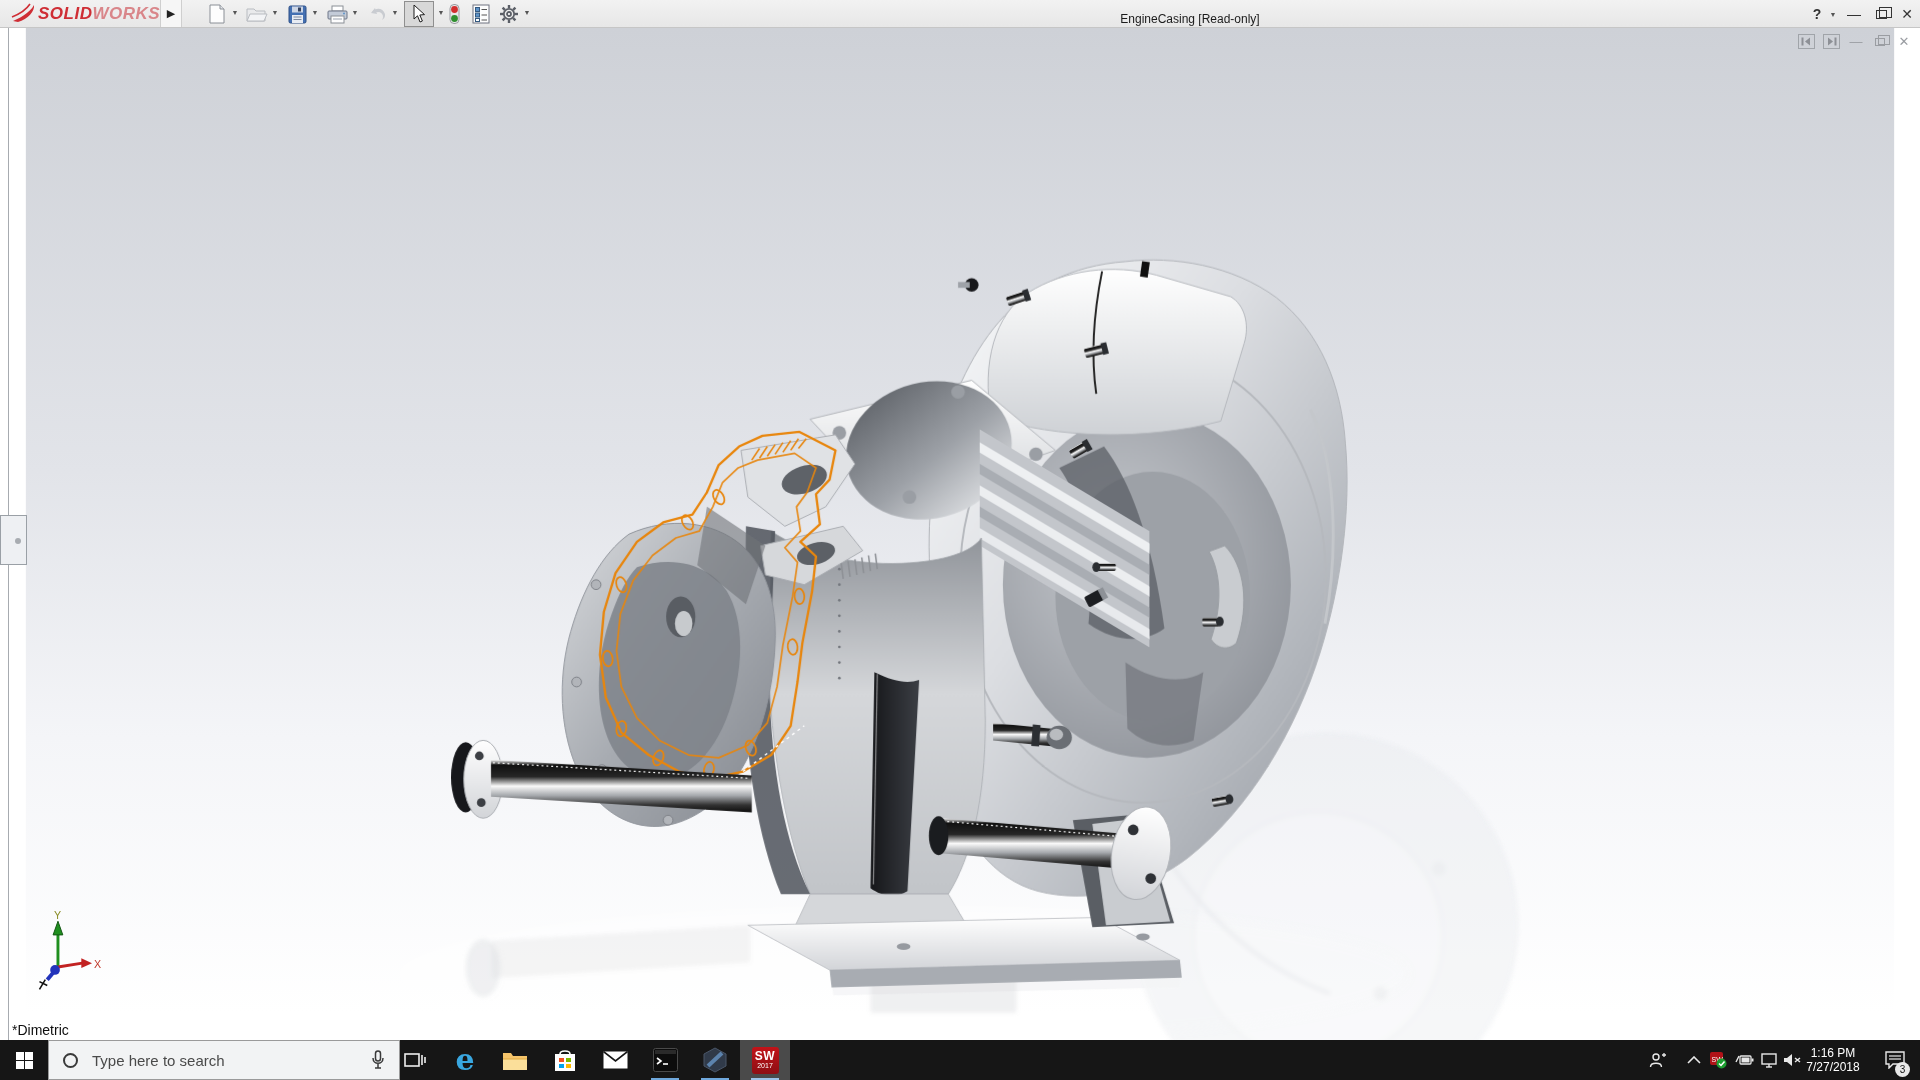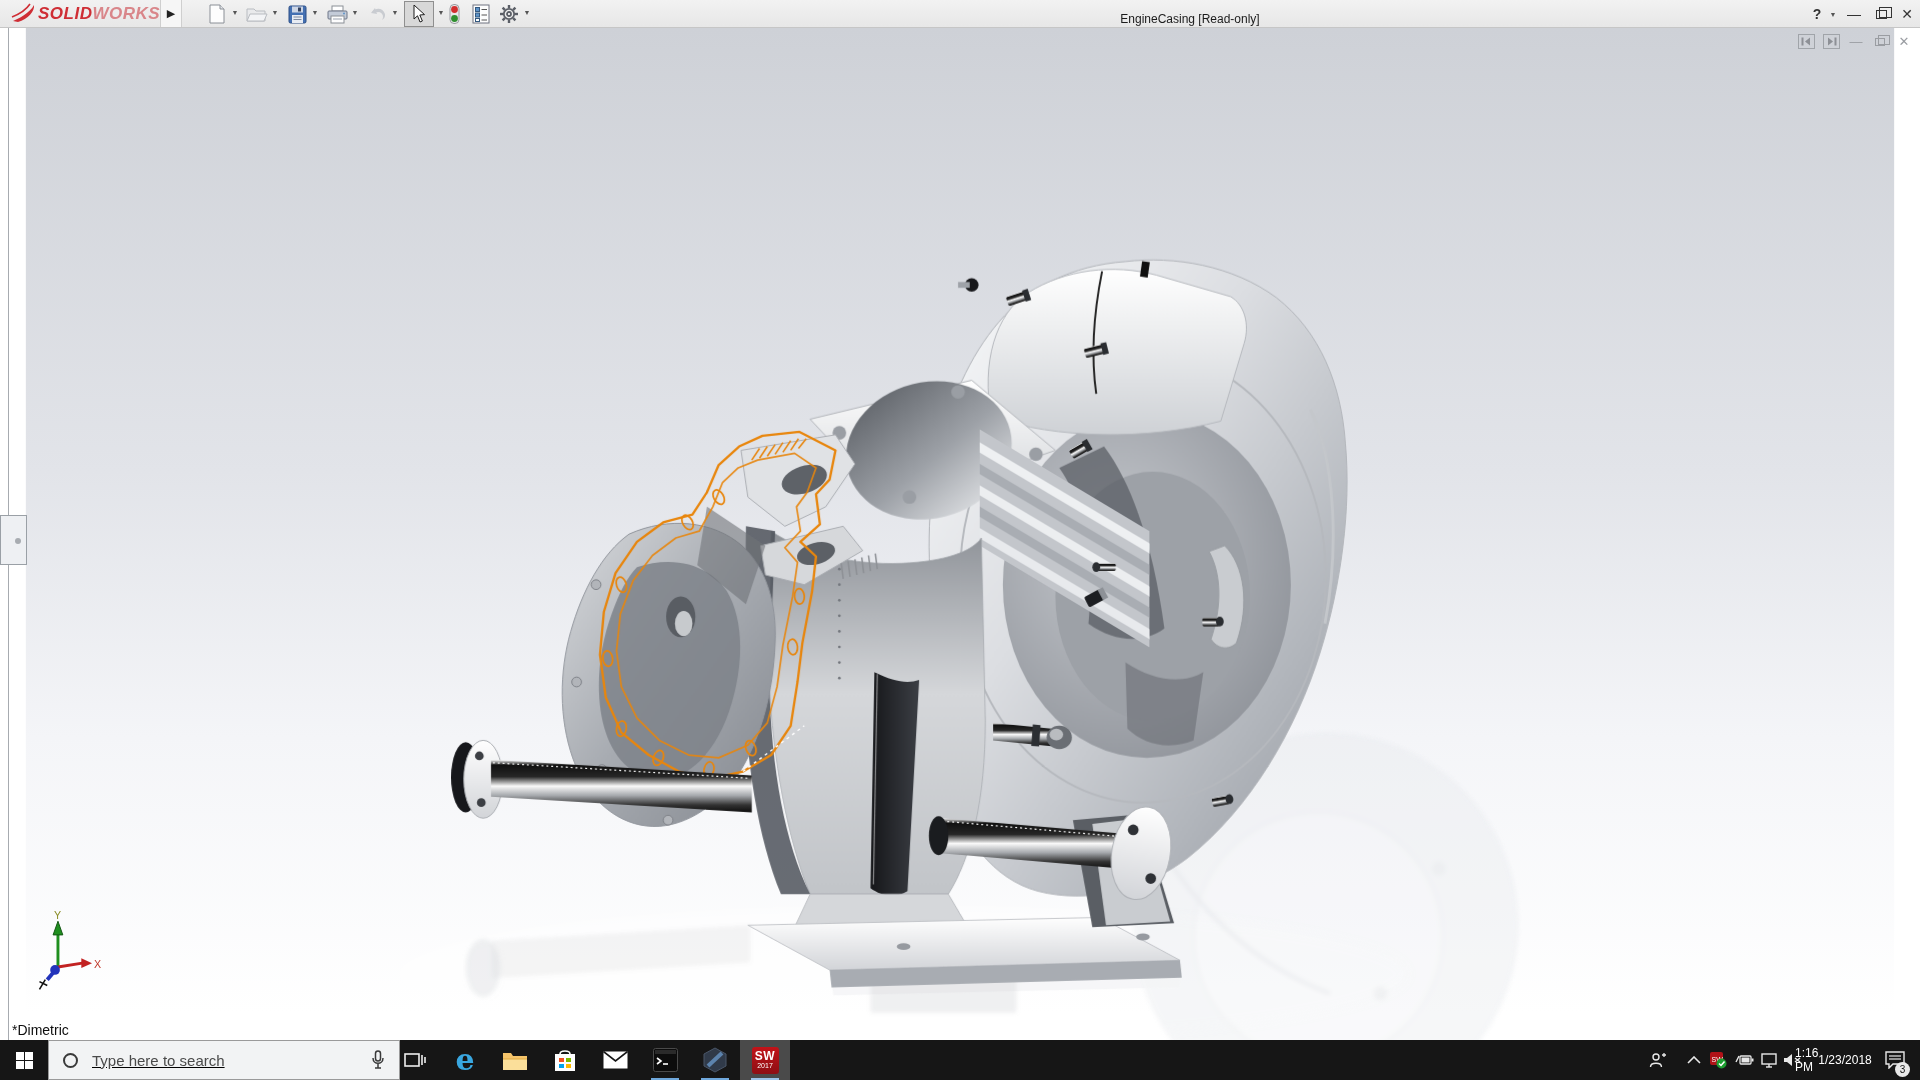--- a/index.html
+++ b/index.html
@@ -37,35 +37,35 @@
   .doc-controls{position:absolute;right:8px;top:6px;display:flex;align-items:center;gap:8px;}
   .doc-box{width:17px;height:15px;border:1px solid #a0a4a9;display:flex;align-items:center;justify-content:center;color:#8d9096;font-size:9px;background:transparent;}
   .doc-glyph{color:#9a9da2;font-size:13px;display:flex;align-items:center;justify-content:center;width:16px;height:15px;}
   .doc-restore{position:relative;width:10px;height:8px;border:1px solid #9a9da2;}
   .doc-restore:before{content:"";position:absolute;left:2px;top:-4px;width:10px;height:8px;border:1px solid #9a9da2;}
 
   
   .taskbar{position:absolute;left:0;top:1040px;width:1920px;height:40px;background:#161616;}
   .start-btn{position:absolute;left:0;top:0;width:48px;height:40px;display:flex;align-items:center;justify-content:center;}
   .search-box{position:absolute;left:48px;top:0;width:352px;height:40px;background:#f2f3f4;
-              border:1px solid #9a9a9a;display:flex;align-items:center;text-decoration:underline;}
+              border:1px solid #9a9a9a;display:flex;align-items:center;}
   .search-ring{width:15px;height:15px;border:2px solid #3a3a3a;border-radius:50%;margin-left:14px;flex:none;}
   .search-input{flex:1;margin-left:12px;border:none;outline:none;background:transparent;
                 font-size:15px;color:#444;font-family:"Liberation Sans",sans-serif;}
   .search-input::placeholder{color:#4a4a4a;opacity:1;}
   .app-slot{position:absolute;top:0;width:50px;height:40px;display:flex;align-items:center;justify-content:center;}
   .app-slot.active{background:rgba(160,160,160,.38);}
   .run-line{position:absolute;bottom:0;left:11px;width:28px;height:2px;background:#6fa8dc;}
   .sw-tile{width:27px;height:27px;border-radius:3px;background:linear-gradient(#c21319,#8d0e13);
            position:relative;display:flex;flex-direction:column;align-items:center;justify-content:center;}
   .sw-tile .l1{color:#fff;font-weight:bold;font-size:12px;line-height:11px;letter-spacing:.5px;}
   .sw-tile .l2{color:#fff;font-size:7px;line-height:8px;}
   .tray-icon{position:absolute;top:0;width:24px;height:40px;display:flex;align-items:center;justify-content:center;}
   .clock{position:absolute;left:1795px;top:0;width:76px;height:40px;color:#fff;font-size:12px;
-         display:flex;flex-direction:row;align-items:center;justify-content:space-between;line-height:14px;}
+         display:flex;flex-direction:column;align-items:center;justify-content:center;line-height:14px;}
   .action-center{position:absolute;left:1878px;top:0;width:34px;height:40px;display:flex;align-items:center;justify-content:center;}
   .ac-badge{position:absolute;right:2px;bottom:3px;width:15px;height:15px;border-radius:50%;background:#e8e8e8;
             color:#111;font-size:10px;display:flex;align-items:center;justify-content:center;}
 </style>
 </head>
 <body>
 
 <div class="screen">
 
   <div class="titlebar">
@@ -623,21 +623,21 @@
       </svg>
     </div>
     <div class="tray-icon" style="left:1780px">
       <svg width="19" height="14" viewBox="0 0 19 14">
         <polygon points="1,5 4,5 9,1 9,13 4,9 1,9" fill="#e8e8e8"></polygon>
         <path d="M12 5 L17 9 M17 5 L12 9" stroke="#e8e8e8" stroke-width="1.5"></path>
       </svg>
     </div>
     <div class="clock">
       <span>1:16 PM</span>
-      <span>1/23/2018</span>
+      <span>7/27/2018</span>
     </div>
     <div class="action-center">
       <svg width="20" height="18" viewBox="0 0 20 18">
         <path d="M1 1 L19 1 L19 13 L8 13 L4 17 L4 13 L1 13 Z" fill="none" stroke="#e8e8e8" stroke-width="1.4"></path>
         <line x1="4" y1="5" x2="16" y2="5" stroke="#e8e8e8" stroke-width="1.2"></line>
         <line x1="4" y1="8" x2="16" y2="8" stroke="#e8e8e8" stroke-width="1.2"></line>
       </svg>
       <span class="ac-badge">3</span>
     </div>
   </div>

